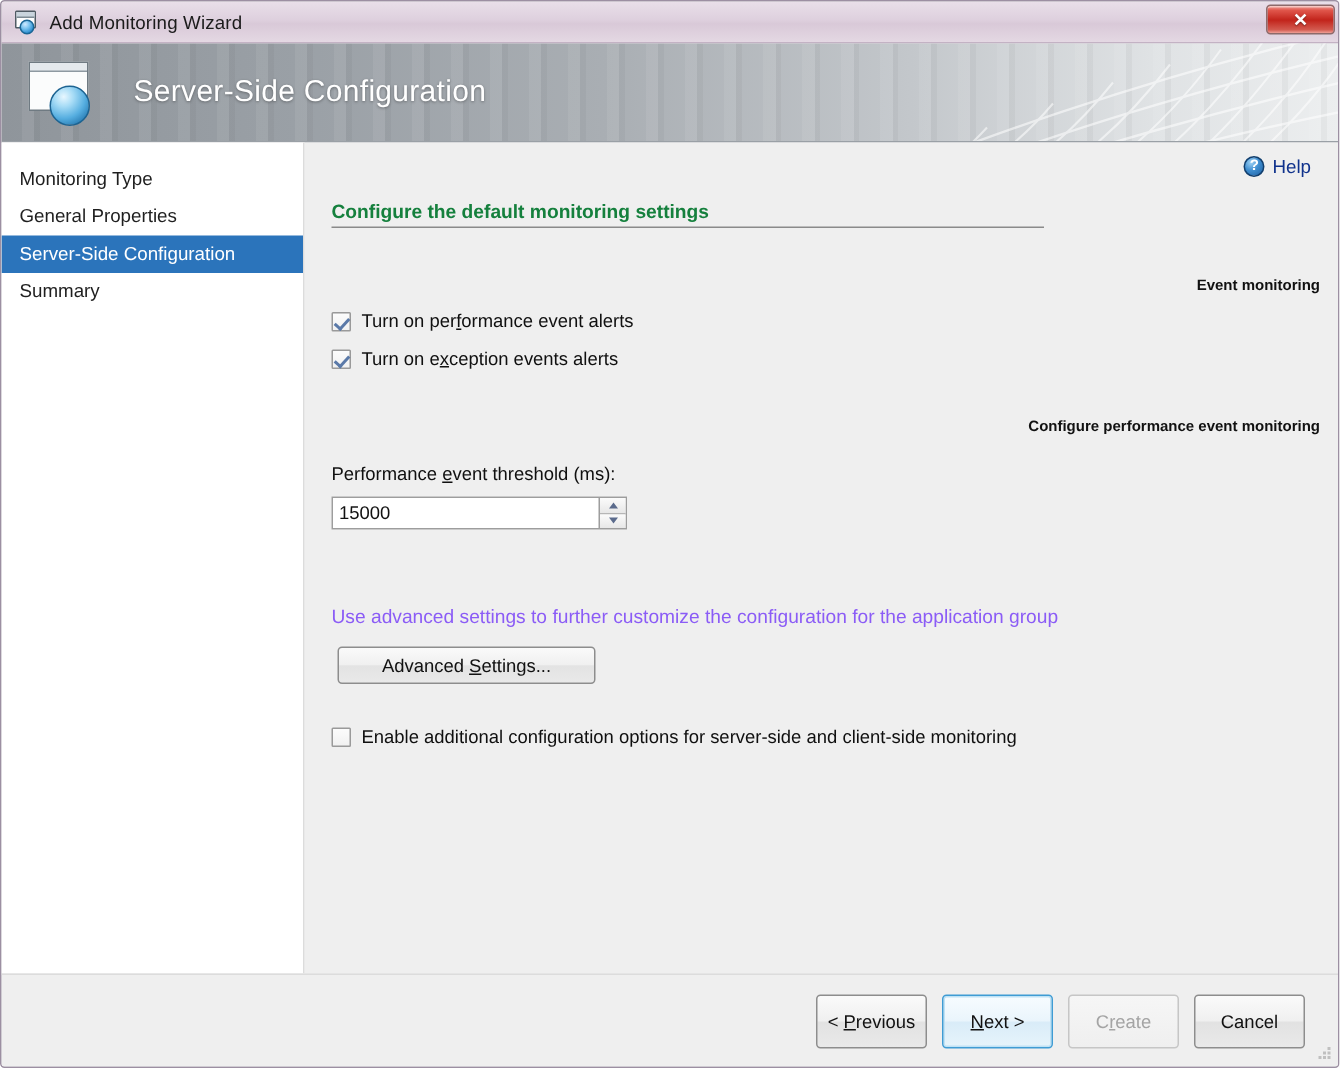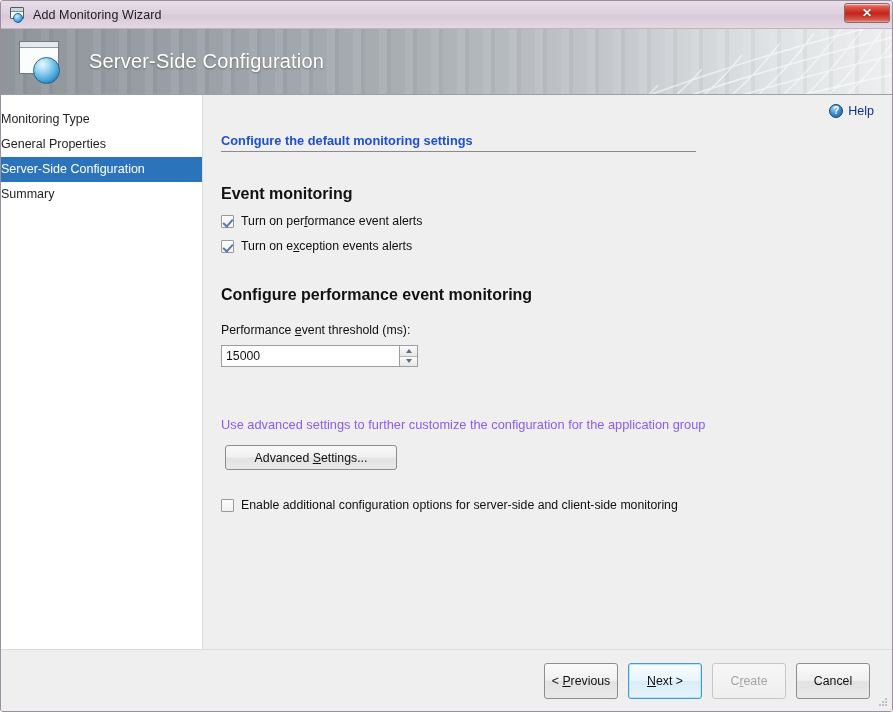--- a/index.html
+++ b/index.html
@@ -180,20 +180,21 @@
     width: 202px;
     flex: 0 0 202px;
     background: #ffffff;
     border-right: 1px solid #dcdcdc;
     padding-top: 12px;
     box-sizing: border-box;
   }
   .nav-item {
     height: 25px;
     line-height: 25px;
+    padding-left: 12px;
     font-size: 12.5px;
     color: #1f1f1f;
     cursor: default;
     white-space: nowrap;
   }
   .nav-item.selected {
     background: #2b74bb;
     color: #ffffff;
   }
 
@@ -228,31 +229,32 @@
     line-height: 1;
   }
 
   .inner {
     padding: 38px 0 0 18px;
   }
   h2.section-title {
     margin: 0;
     font-size: 12.8px;
     font-weight: bold;
-    color: #1d4ed8;
+    color: #15803d;
     border-bottom: 1px solid #8a8a8a;
     display: block;
     width: 475px;
     padding-bottom: 3px;
   }
   h3.group-title {
     margin: 33px 12px 0 0;
-    font-size: 16px;
+    font-size: 10px;
     font-weight: bold;
     color: #111111;
+    text-align: right;
   }
   .checkbox-row {
     display: flex;
     align-items: center;
     margin-top: 11px;
     font-size: 12.3px;
     color: #101010;
     cursor: default;
   }
   .cb {

